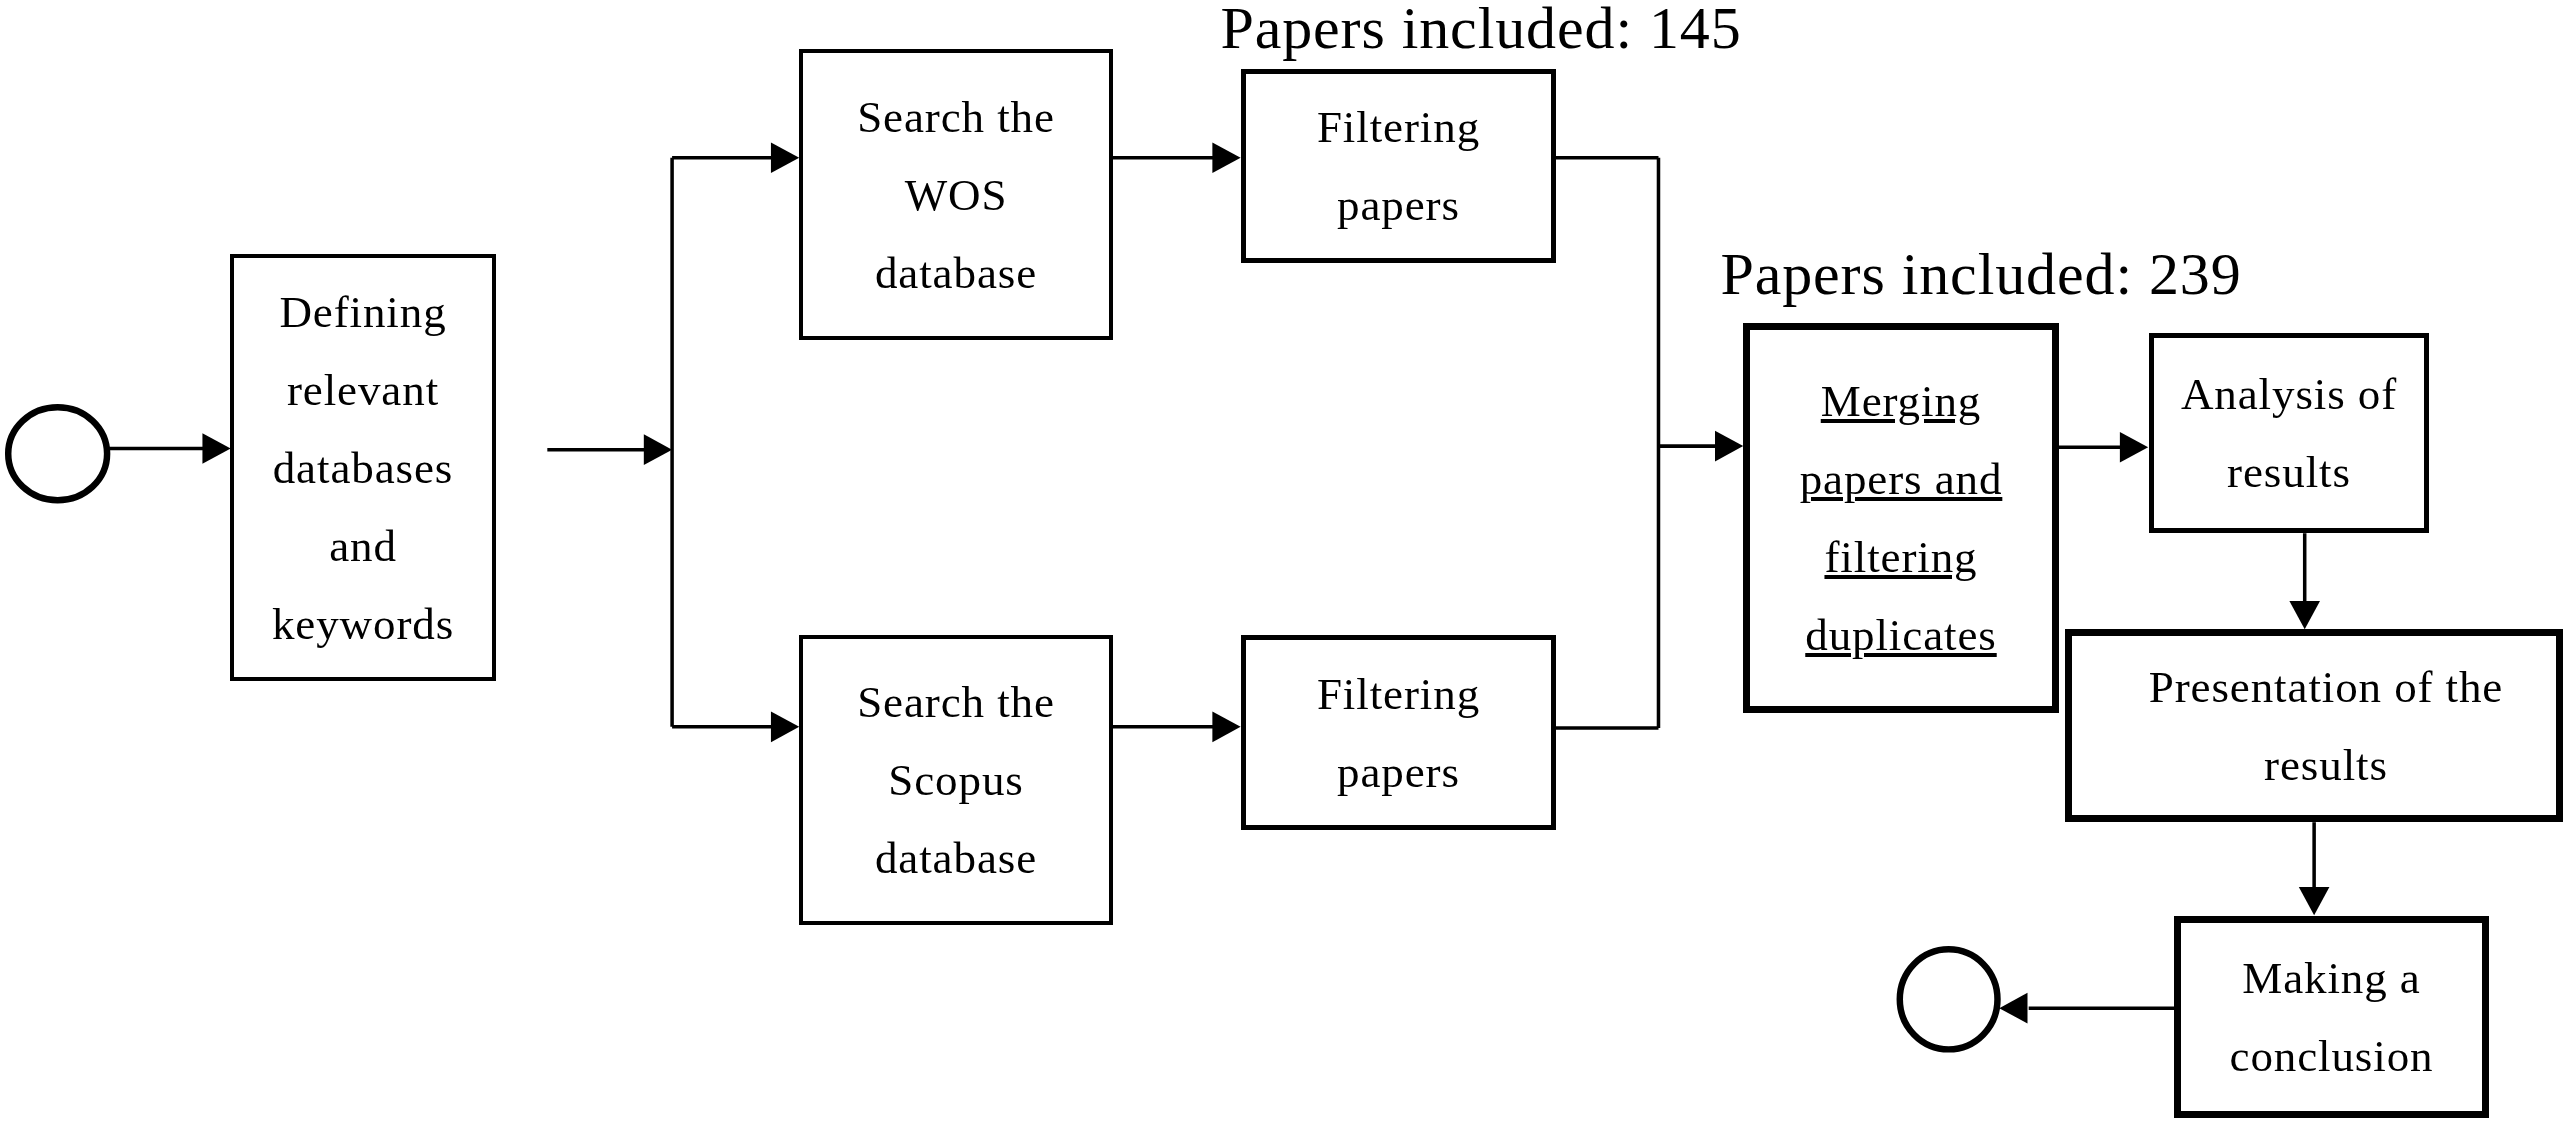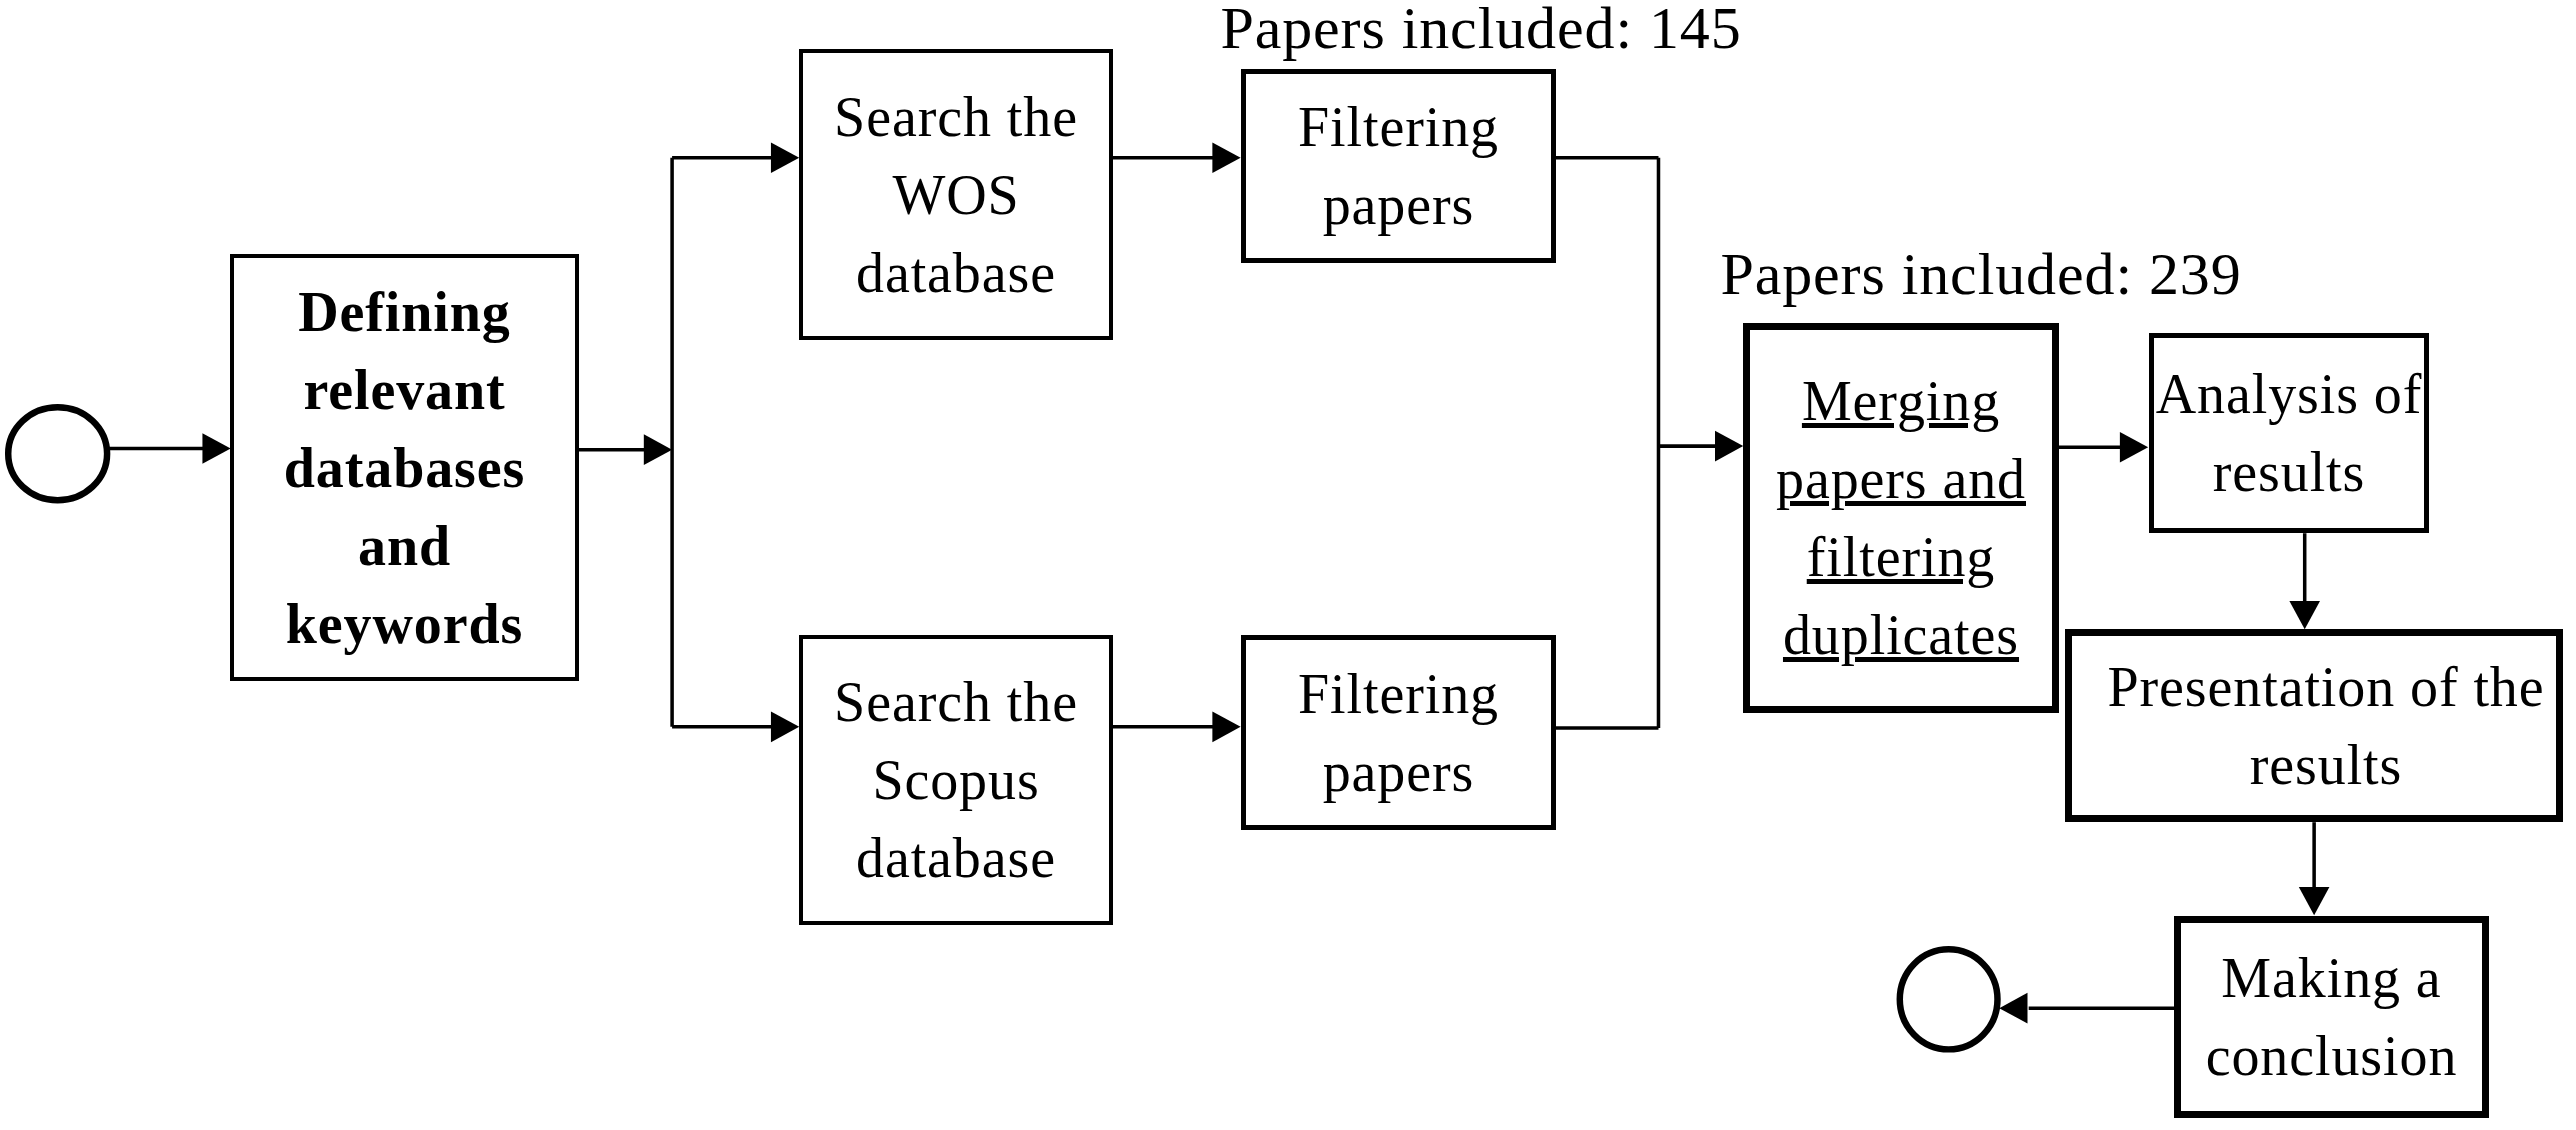--- a/index.html
+++ b/index.html
@@ -28,21 +28,21 @@
     border-style: solid;
     border-color: #000000;
     background: #ffffff;
     display: flex;
     align-items: center;
     justify-content: center;
     text-align: center;
   }
   .node .txt {
     white-space: pre-line;
-    font-size: 56px;
+    font-size: 45px;
     line-height: 78px;
     letter-spacing: 0.9px;
   }
   .flabel {
     position: absolute;
     transform: translate(-50%, -50%);
     font-size: 60px;
     letter-spacing: 0.9px;
     white-space: nowrap;
   }
@@ -123,21 +123,21 @@
       <line x1="3931" y1="1397" x2="3931" y2="1510"></line>
       <polygon points="3931,1555 3905,1507 3957,1507" fill="#000000" stroke="none"></polygon>
     </g>
 
     <g>
       <line x1="3693" y1="1713" x2="3446" y2="1713"></line>
       <polygon points="3396,1713 3444,1687 3444,1739" fill="#000000" stroke="none"></polygon>
     </g>
   </svg>
 
-  <div class="node" style="left:230px; top:254px; width:349px; height:427px; border-width:4.7px;font-weight:bold;">
+  <div class="node" style="left:230px; top:254px; width:266px; height:427px; border-width:4.7px;">
     <span class="txt">Defining
 relevant
 databases
 and
 keywords</span>
   </div>
 
   <div class="node" style="left:799px; top:49px; width:314px; height:291px; border-width:4.7px;">
     <span class="txt">Search the
 WOS

